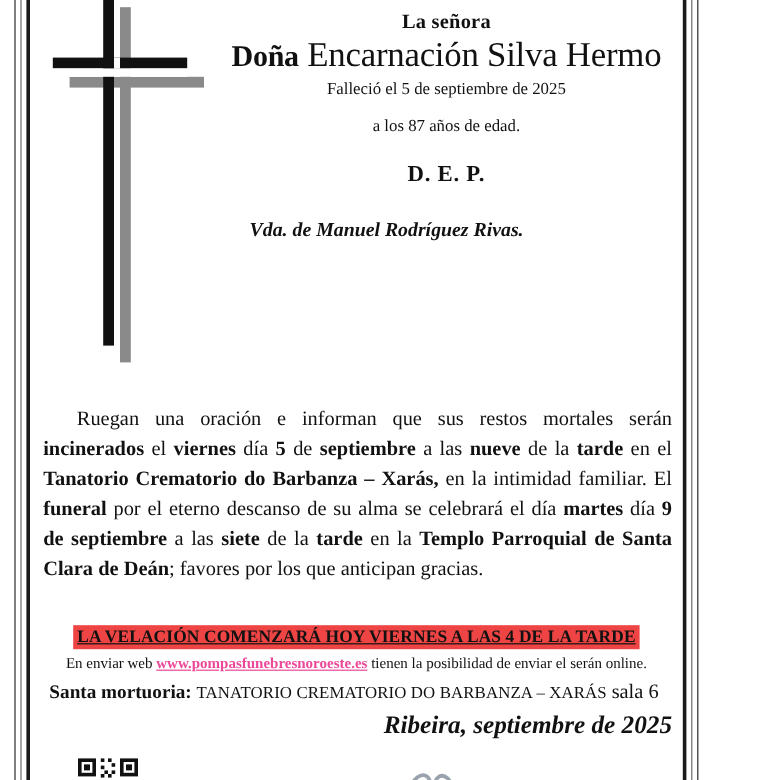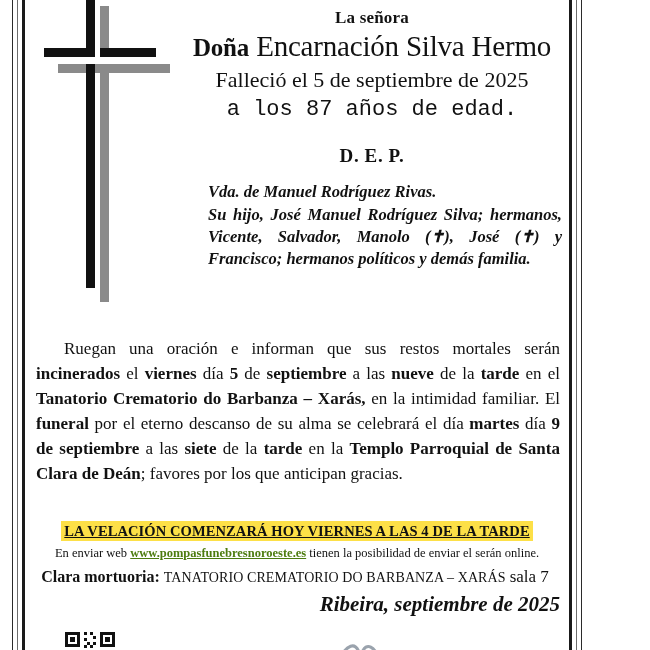--- a/index.html
+++ b/index.html
@@ -94,25 +94,25 @@
     font-size: 25px;
     font-weight: bold;
     letter-spacing: -.2px;
   }
   .name-main {
     font-size: 29px;
     font-weight: normal;
     letter-spacing: -.2px;
   }
   .died, .age {
-    font-size: 22px;
+    font-size: 14px;
     line-height: 1.38;
     margin-top: 3px;
   }
-  .age { margin-top: 0; font-family: Liberation Mono, monospace; }
+  .age { margin-top: 12px; }
   .dep {
     margin-top: 19px;
     font-size: 19px;
     font-weight: bold;
     letter-spacing: .6px;
   }
 
   
   .family {
     position: absolute;
@@ -148,42 +148,42 @@
   
   .velacion-wrap {
     position: absolute;
     left: 0;
     right: 0;
     top: 521px;
     text-align: center;
   }
   .velacion {
     display: inline-block;
-    background: #fde047;
+    background: #ef4444;
     font-size: 14.5px;
     font-weight: bold;
     letter-spacing: .1px;
     text-decoration: underline;
     padding: 1px 3px 1px 3px;
     line-height: 1.25;
   }
 
   
   .webline {
     position: absolute;
     left: 0;
     right: 0;
     top: 545px;
     text-align: center;
     font-size: 12.5px;
     line-height: 1.3;
   }
   .webline a,
   .webline .weblink {
-    color: #4d7c0f;
+    color: #ec4899;
     text-decoration: underline;
     font-weight: bold;
   }
 
   
   .mortuary {
     position: absolute;
     left: 0;
     right: 4px;
     top: 566px;
@@ -259,37 +259,37 @@
       <div class="la-senora">La señora</div>
       <div class="name-line">
         <span class="name-prefix">Doña</span><span class="name-main"> <span>Encarnación Silva Hermo</span></span>
       </div>
       <div class="died">Falleció el 5 de septiembre de 2025</div>
       <div class="age">a los 87 años de edad.</div>
       <div class="dep">D. E. P.</div>
     </div>
 
     <div class="family">
-      <span class="first-ln">Vda. de Manuel Rodríguez Rivas.</span><span>Su hijo, José Manuel Rodríguez Silva; hermanos, Vicente, Salvador, Manolo (✝), José (✝) y Francisco; hermanos políticos y demás familia.</span>
+      <span class="first-ln">Vda. de Manuel Rodríguez Rivas.</span>
     </div>
 
     <div class="body-par">
       <span>Ruegan una oración e informan que sus restos mortales serán </span><b>incinerados</b><span> el </span><b>viernes</b><span> día </span><b>5</b><span> de </span><b>septiembre</b><span> a las </span><b>nueve</b><span> de la </span><b>tarde</b><span> en el </span><b>Tanatorio Crematorio do Barbanza – Xarás,</b><span> en la intimidad familiar. El </span><b>funeral</b><span> por el eterno descanso de su alma se celebrará el día </span><b>martes</b><span> día </span><b>9 de septiembre</b><span> a las </span><b>siete</b><span> de la </span><b>tarde</b><span> en la </span><b>Templo Parroquial de Santa Clara de Deán</b><span>; favores por los que anticipan gracias.</span>
     </div>
 
     <div class="velacion-wrap">
       <span class="velacion">LA VELACIÓN COMENZARÁ HOY VIERNES A LAS 4 DE LA TARDE</span>
     </div>
 
     <div class="webline">
       <span>En enviar web </span><span class="weblink">www.pompasfunebresnoroeste.es</span><span> tienen la posibilidad de enviar el serán online.</span>
     </div>
 
     <div class="mortuary">
-      <span class="lbl">Clara mortuoria:</span> <span class="tanatorio">TANATORIO CREMATORIO DO BARBANZA – XARÁS</span> <span class="sala">sala 7</span>
+      <span class="lbl">Santa mortuoria:</span> <span class="tanatorio">TANATORIO CREMATORIO DO BARBANZA – XARÁS</span> <span class="sala">sala 6</span>
     </div>
 
     <div class="place-date">Ribeira, septiembre de 2025</div>
 
     <div class="qr">
       <svg width="52" height="52" viewBox="0 0 52 52" xmlns="http://www.w3.org/2000/svg">
         <rect x="0" y="0" width="52" height="52" fill="#ffffff"></rect>
         <g fill="#111111">
           <rect x="1" y="1" width="15" height="15"></rect>
           <rect x="36" y="1" width="15" height="15"></rect>

